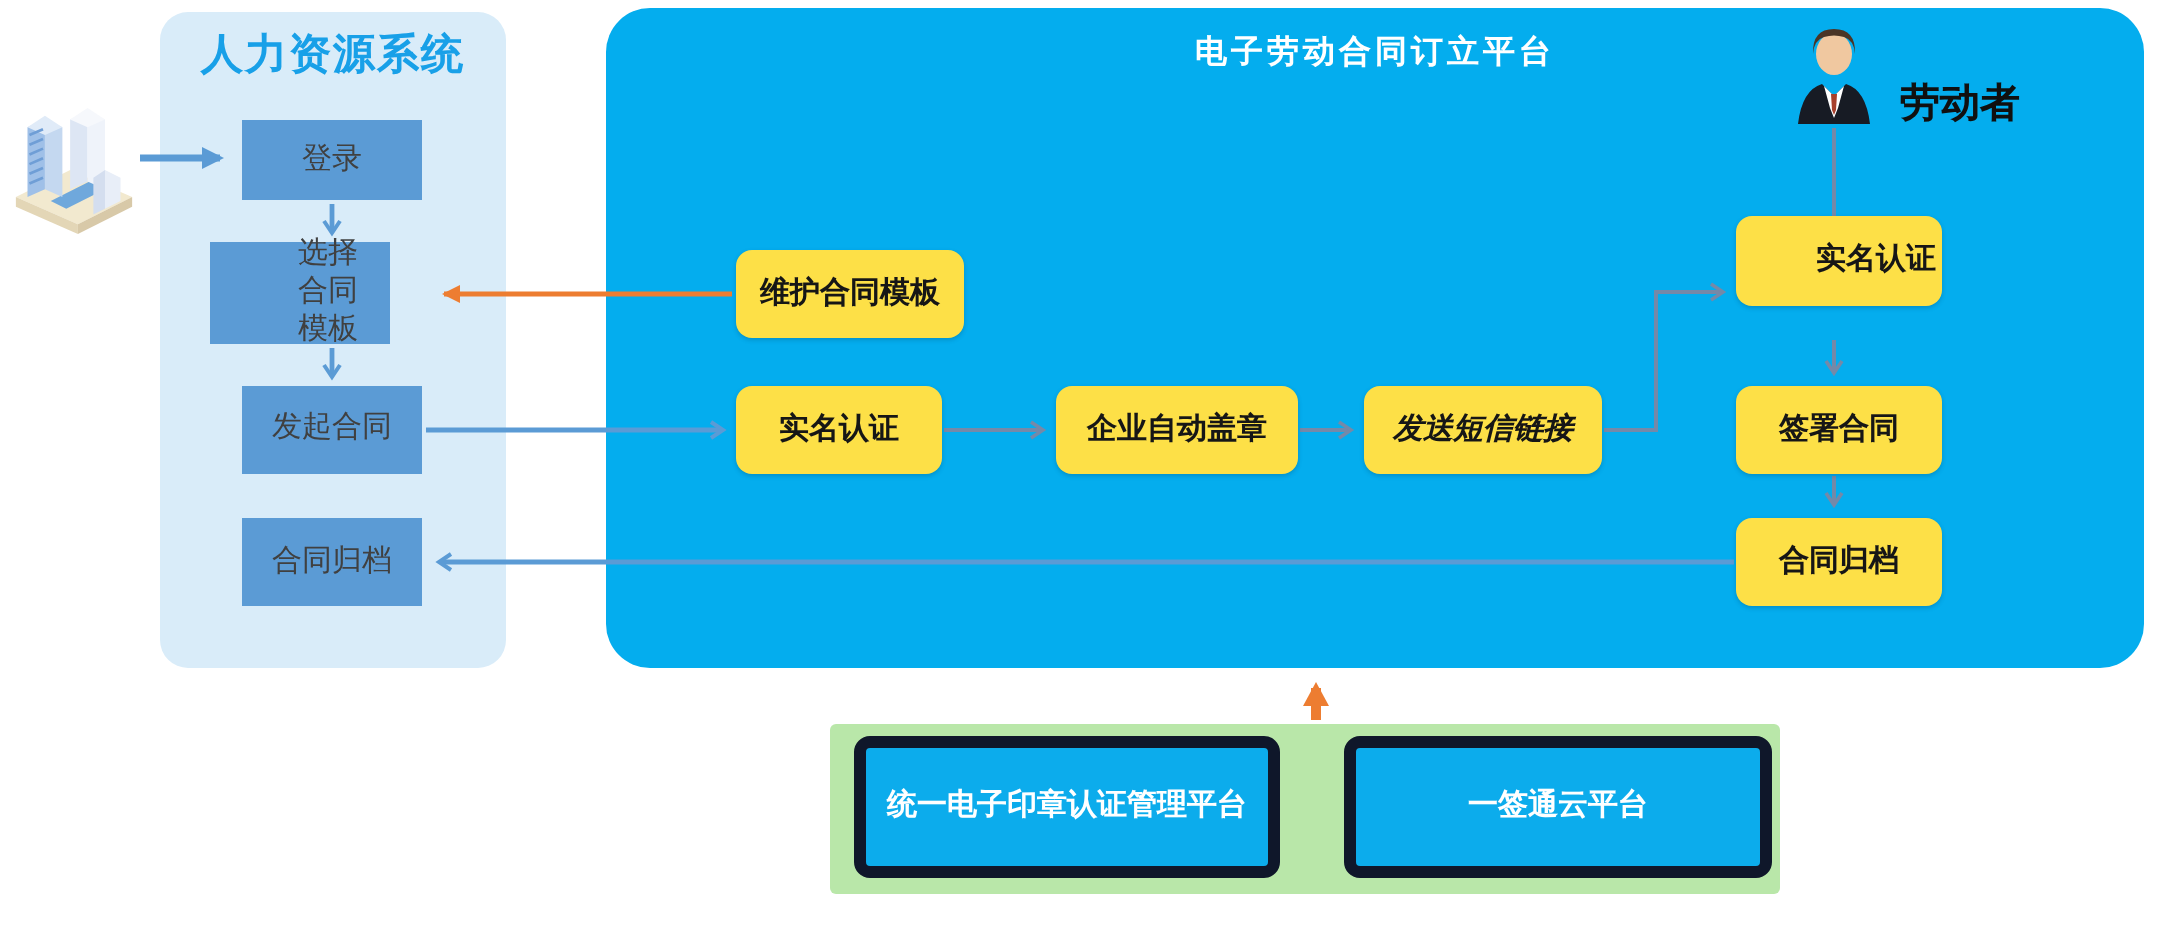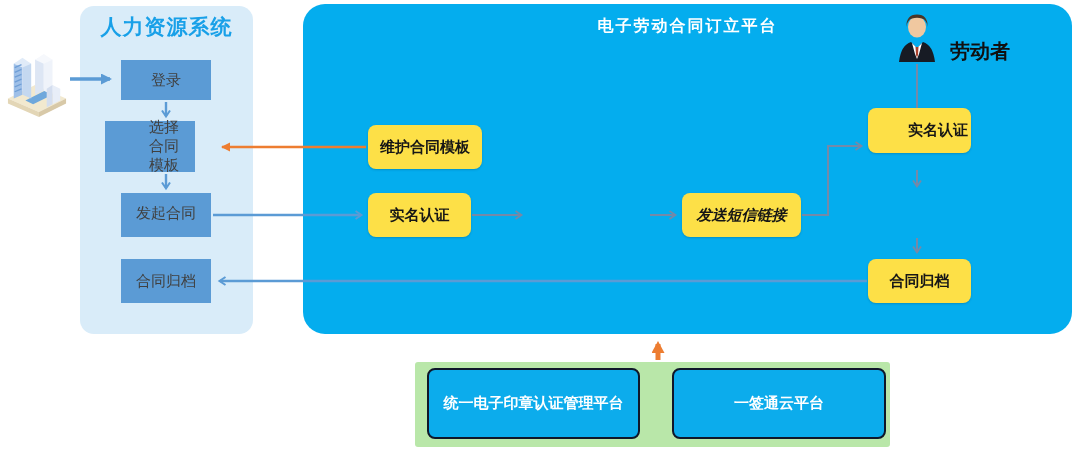--- a/index.html
+++ b/index.html
@@ -14,21 +14,21 @@
   .main-panel{left:303px;top:4px;width:769px;height:330px;background:#04ADEE;border-radius:22px;}
   .main-title{position:absolute;left:303px;top:16px;width:769px;text-align:center;
     font-size:16px;font-weight:bold;color:#ffffff;letter-spacing:2px;}
   .green-panel{left:415px;top:362px;width:475px;height:85px;background:#B9E7A9;border-radius:3px;}
   .node{position:absolute;box-sizing:border-box;display:flex;align-items:center;justify-content:center;
     text-align:center;line-height:1.25;}
   .hr-box{background:#5B9BD5;color:#404040;border-radius:0;font-size:15px;padding:2px 12px;}
   .plat-box{background:#fde047;color:#161616;border-radius:8px;font-size:15px;font-weight:bold;
     box-shadow:0 1px 2px rgba(0,60,90,.25);}
   .ext-box{background:#0CACEC;color:#ffffff;border-radius:8px;font-size:15px;font-weight:bold;
-    border:2px solid #0f172a;}
+    border:6px solid #0f172a;}
   .worker-label{position:absolute;left:950px;top:38px;font-size:20px;font-weight:bold;color:#101010;}
   .icon{position:absolute;}
   svg.overlay{position:absolute;left:0;top:0;z-index:3;pointer-events:none;}
   .panel{z-index:1;} .node{z-index:4;} .hr-title,.main-title,.worker-label{z-index:2;}
   .icon{z-index:2;}
 </style>
 </head>
 <body>
 
 <div class="stage">
@@ -88,25 +88,31 @@
   <div class="node hr-box" style="left:121px;top:259px;width:90px;height:44px;">
       <span>合同归档</span>
     </div>
 
   <div class="node plat-box" style="left:368px;top:125px;width:114px;height:44px;">
       <span>维护合同模板</span>
     </div>
   <div class="node plat-box" style="left:368px;top:193px;width:103px;height:44px;">
       <span>实名认证</span>
     </div>
+  <div class="node plat-box" style="left:528px;top:193px;width:121px;height:44px;">
+      <span>企业自动盖章</span>
+    </div>
   <div class="node plat-box" style="left:682px;top:193px;width:119px;height:44px;font-style:italic;">
       <span>发送短信链接</span>
     </div>
   <div class="node plat-box" style="left:868px;top:108px;width:103px;height:45px;padding-left:37px;">
       <span>实名认证</span>
+    </div>
+  <div class="node plat-box" style="left:868px;top:193px;width:103px;height:44px;">
+      <span>签署合同</span>
     </div>
   <div class="node plat-box" style="left:868px;top:259px;width:103px;height:44px;">
       <span>合同归档</span>
     </div>
 
   <div class="node ext-box" style="left:427px;top:368px;width:213px;height:71px;">
       <span>统一电子印章认证管理平台</span>
     </div>
   <div class="node ext-box" style="left:672px;top:368px;width:214px;height:71px;">
       <span>一签通云平台</span>

